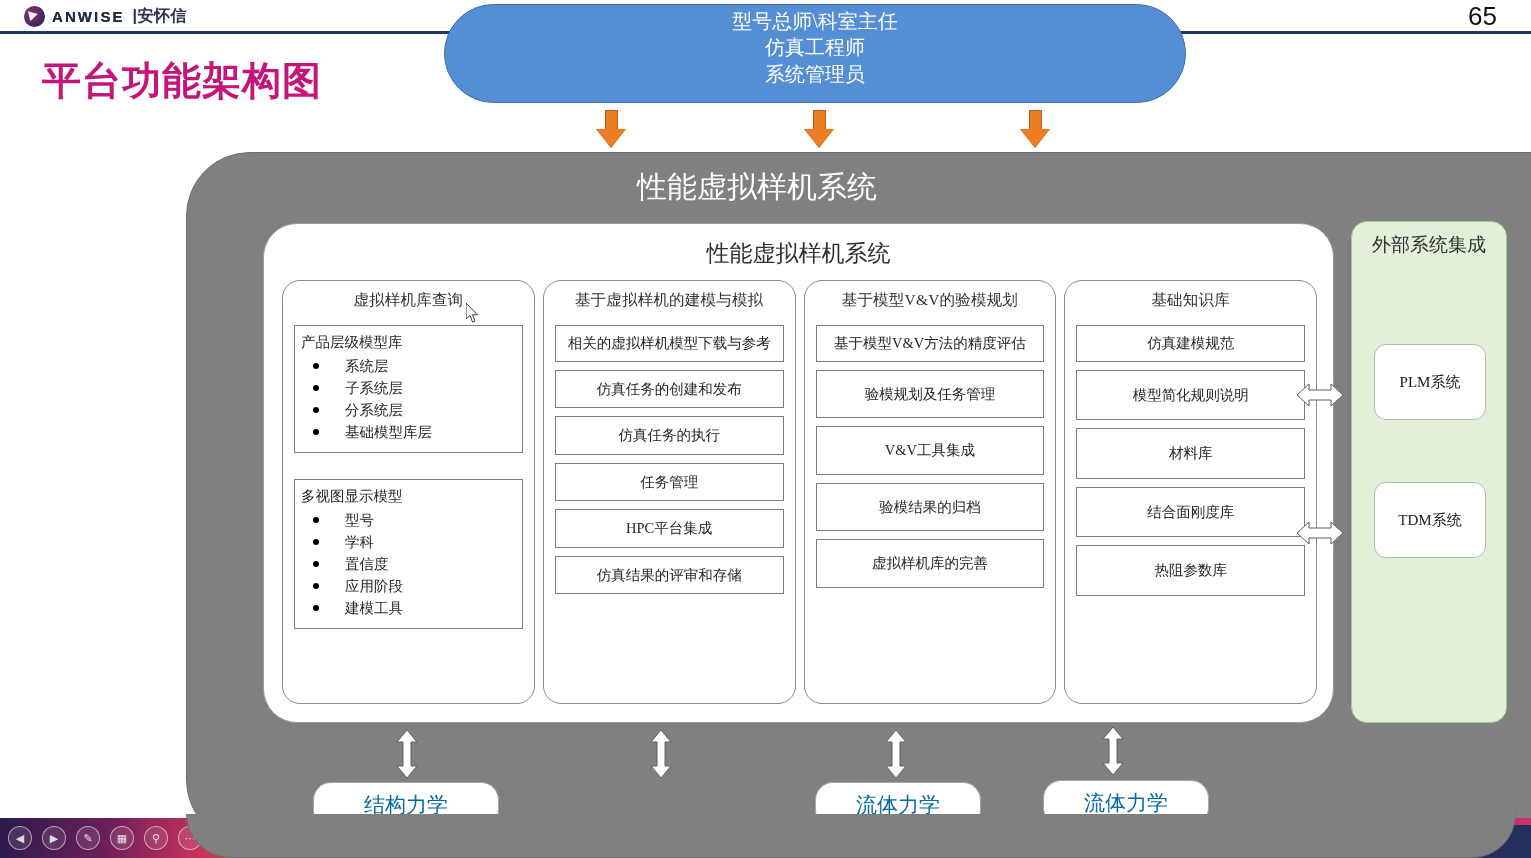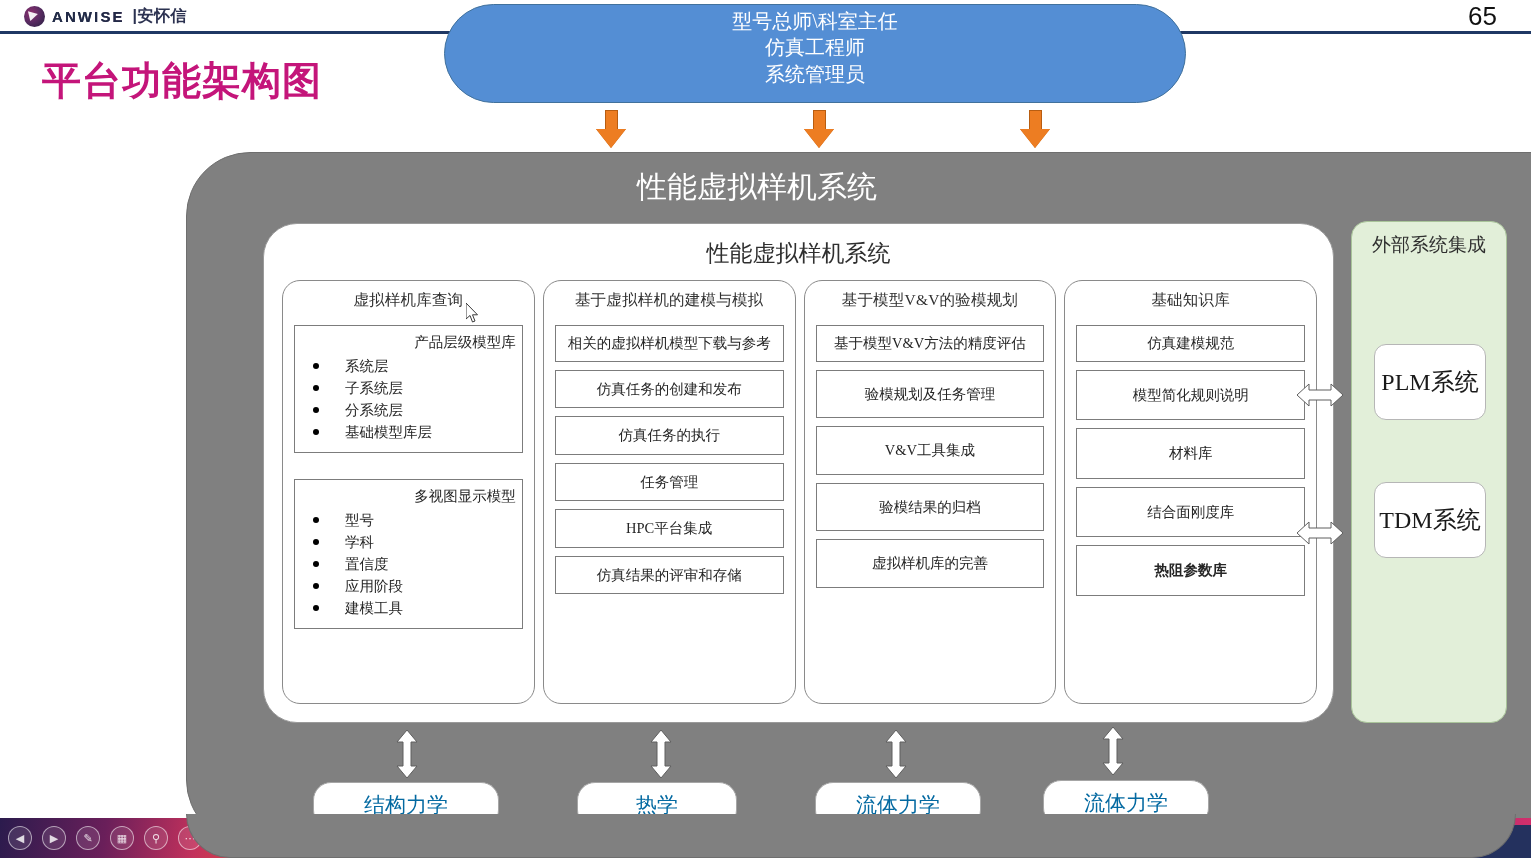--- a/index.html
+++ b/index.html
@@ -200,21 +200,21 @@
   }
   .item-box.tall { padding: 8px 4px; }
 
   
   .group-box {
     border: 1px solid #7c7c7c;
     background: #ffffff;
     padding: 7px 6px 9px 6px;
   }
   .group-title {
-    text-align: right;
+    text-align: left;
     font-size: 14.5px;
     color: #262626;
     margin-bottom: 3px;
     font-family: Liberation Mono, monospace;
   }
   .group-box ul { list-style: none; }
   .group-box li {
     position: relative;
     font-size: 14.5px;
     color: #262626;
@@ -248,21 +248,21 @@
   .ext-item {
     position: absolute;
     left: 22px;
     width: 112px; height: 76px;
     background: #ffffff;
     border: 1px solid #b6b6b6;
     border-radius: 12px;
     display: flex;
     align-items: center;
     justify-content: center;
-    font-size: 24px;
+    font-size: 15px;
     color: #1a1a1a;
   }
   .ext-item.one { top: 122px; }
   .ext-item.two { top: 260px; }
 
   
   .harrow {
     position: absolute;
     width: 46px; height: 26px;
   }
@@ -444,21 +444,21 @@
           </div>
         </div>
 
         <div class="col">
           <div class="col-title">基础知识库</div>
           <div class="col-body">
             <div class="item-box" style="padding:8px 4px;">仿真建模规范</div>
             <div class="item-box" style="padding:15px 4px;">模型简化规则说明</div>
             <div class="item-box" style="padding:15px 4px;">材料库</div>
             <div class="item-box" style="padding:15px 4px;">结合面刚度库</div>
-            <div class="item-box" style="padding:15px 4px;font-weight:bold;">热阻参数库</div>
+            <div class="item-box" style="padding:15px 4px;">热阻参数库</div>
           </div>
         </div>
 
       </div>
     </div>
 
     <div class="ext-panel">
       <div class="ext-title">外部系统集成</div>
       <div class="ext-item one">PLM系统</div>
       <div class="ext-item two">TDM系统</div>
@@ -490,21 +490,20 @@
         <polygon points="12,0 22,12 16,12 16,36 22,36 12,48 2,36 8,36 8,12 2,12" fill="#ffffff" stroke="#5e5e5e" stroke-width="1"></polygon>
       </svg>
     </div>
     <div class="varrow" style="left:914px; top:574px;">
       <svg width="24" height="48" viewBox="0 0 24 48">
         <polygon points="12,0 22,12 16,12 16,36 22,36 12,48 2,36 8,36 8,12 2,12" fill="#ffffff" stroke="#5e5e5e" stroke-width="1"></polygon>
       </svg>
     </div>
 
     <div class="disc" style="left:126px; top:629px; width:186px;">结构力学</div>
-    <div class="disc" style="left:390px; top:629px; width:160px;">热学</div>
     <div class="disc" style="left:628px; top:629px; width:166px;">流体力学</div>
     <div class="disc" style="left:856px; top:627px; width:166px;">流体力学</div>
 
   </div>
 
   <div class="cursor">
     <svg width="14" height="22" viewBox="0 0 14 22">
       <polygon points="0,0 0,16 4,12.5 6.5,19 9,18 6.5,11.8 11.5,11.8" fill="#ffffff" stroke="#3a3a3a" stroke-width="1"></polygon>
     </svg>
   </div>

